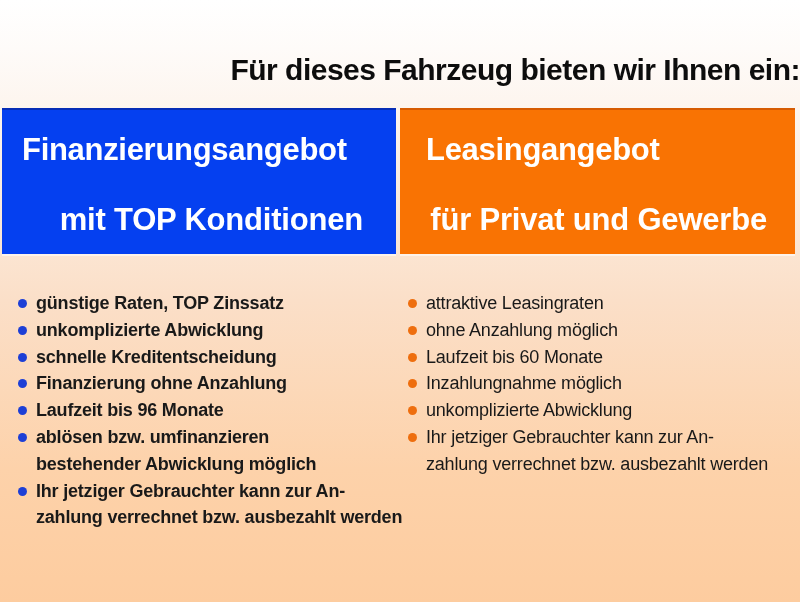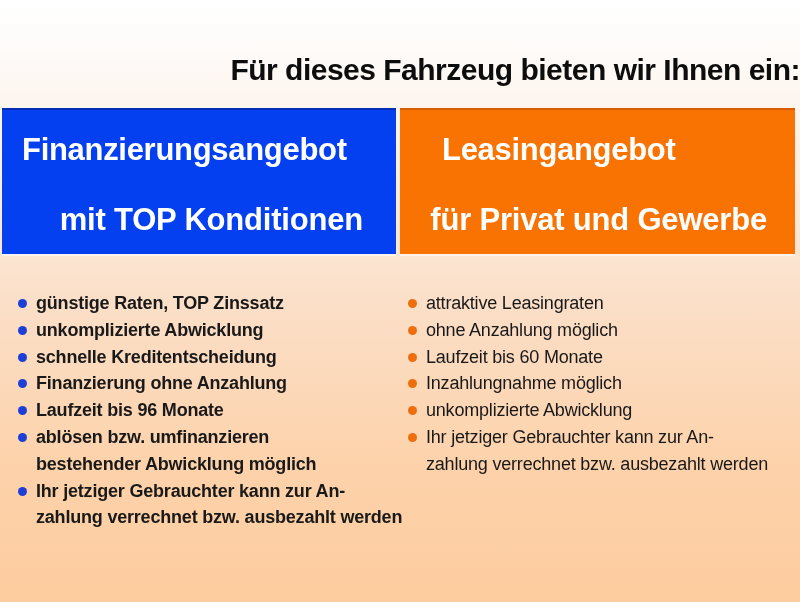--- a/index.html
+++ b/index.html
@@ -53,21 +53,21 @@
   .panel h2 {
     position: absolute;
     top: 24px;
     font-size: 31px;
     font-weight: 700;
     letter-spacing: -0.3px;
     color: #ffffff;
     white-space: pre;
   }
   .panel-finance h2 { left: 20px; }
-  .panel-leasing h2 { left: 26px; margin-left: 16px; }
+  .panel-leasing h2 { left: 26px; }
   .panel .sub {
     position: absolute;
     bottom: 16px;
     font-size: 31px;
     font-weight: 700;
     letter-spacing: -0.2px;
     color: #ffffff;
     white-space: pre;
   }
   .panel-finance .sub { right: 33px; }

